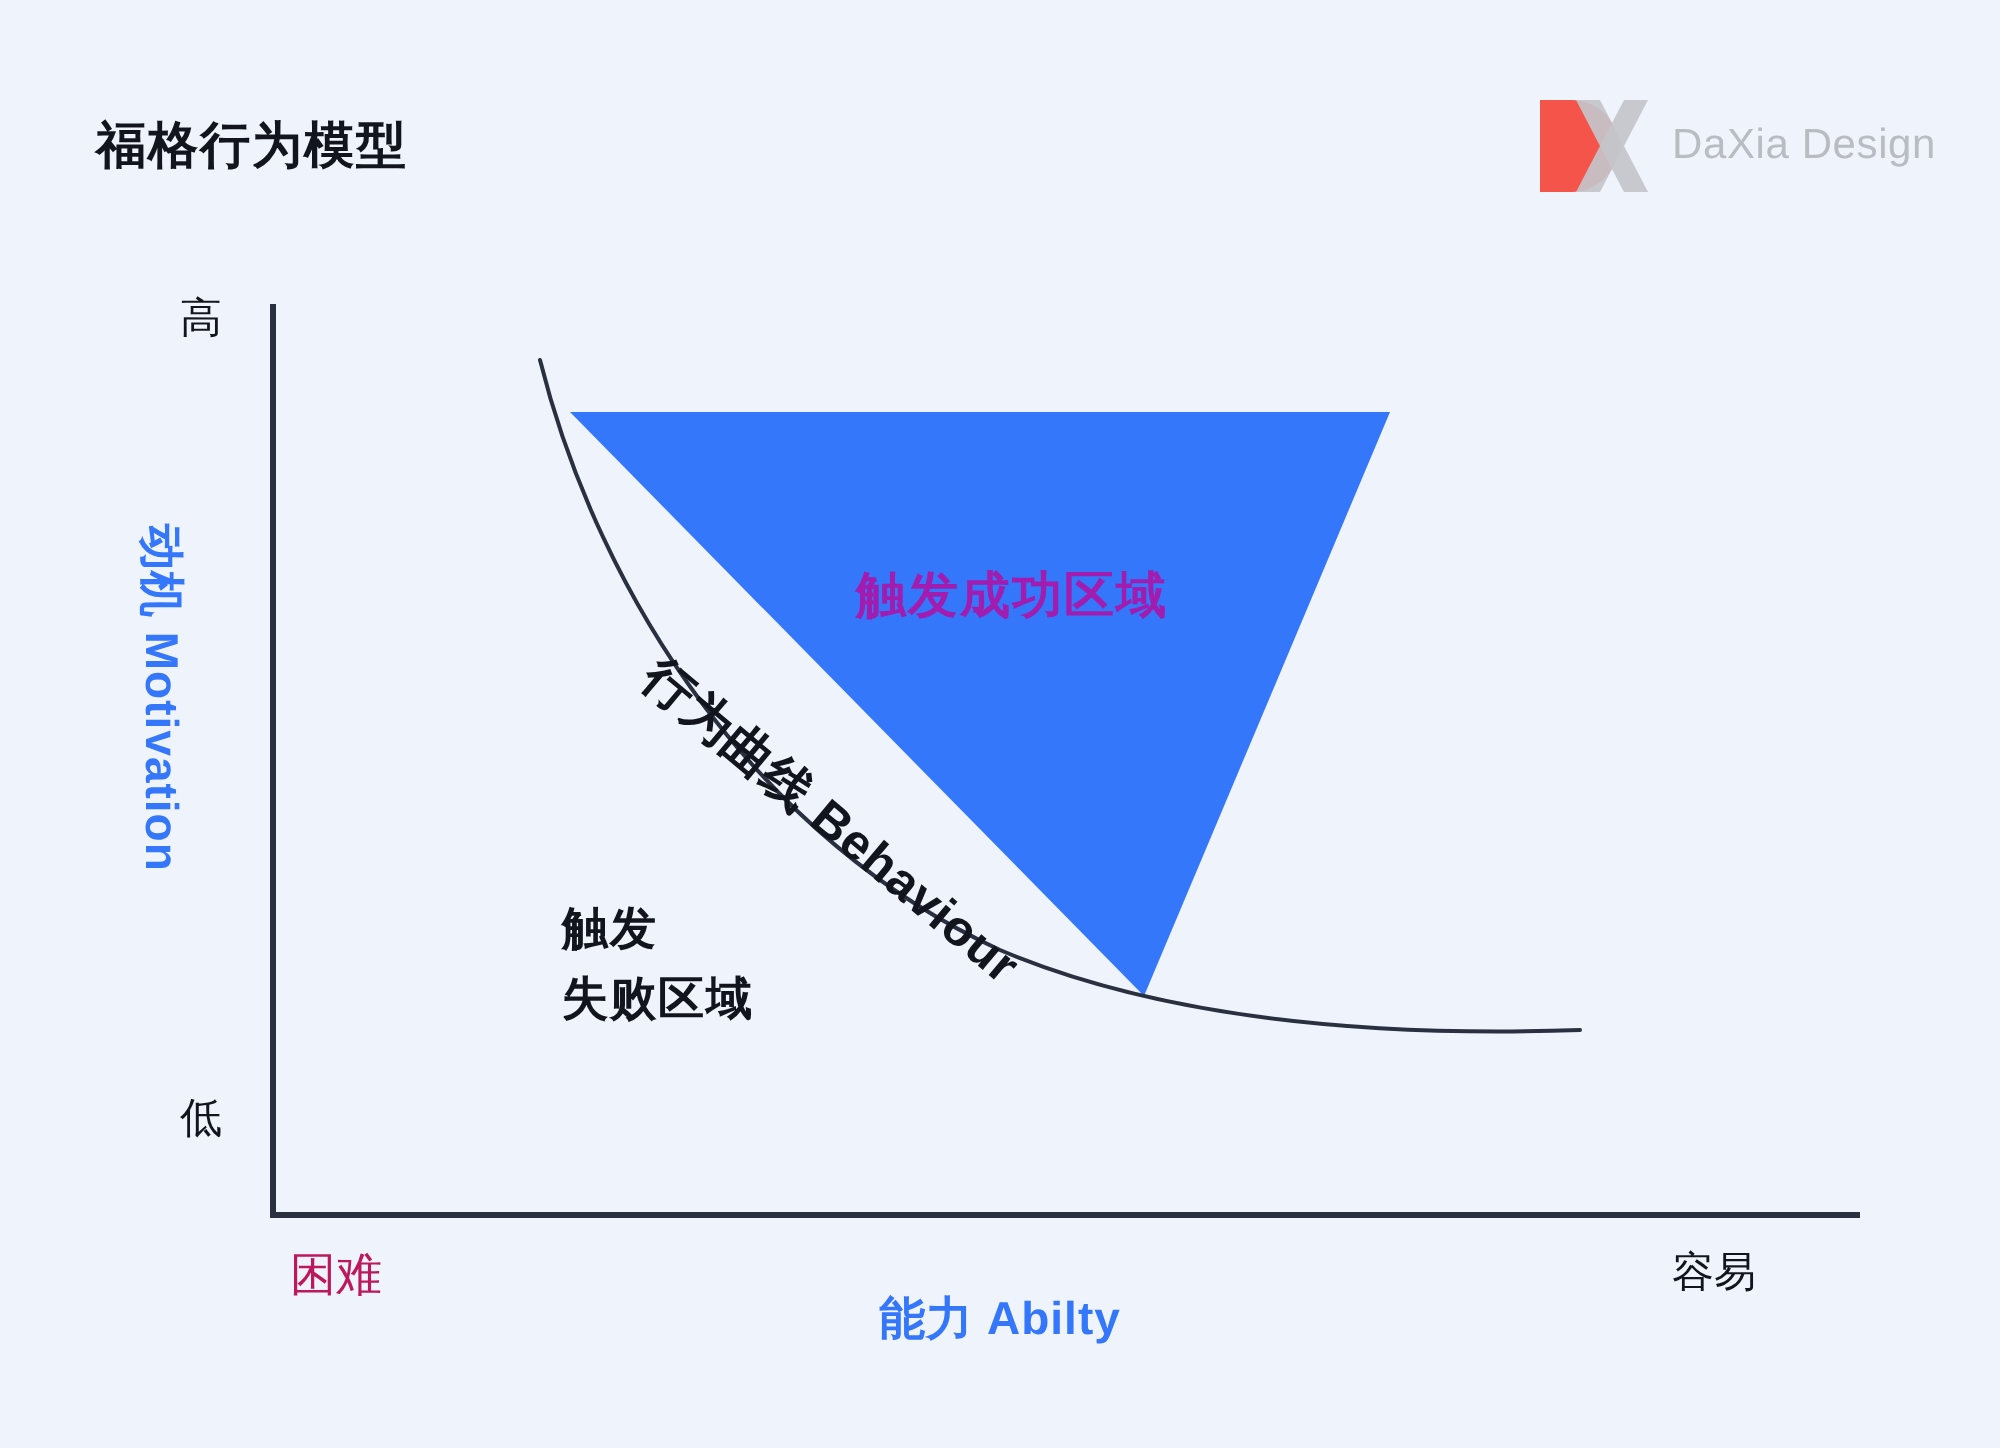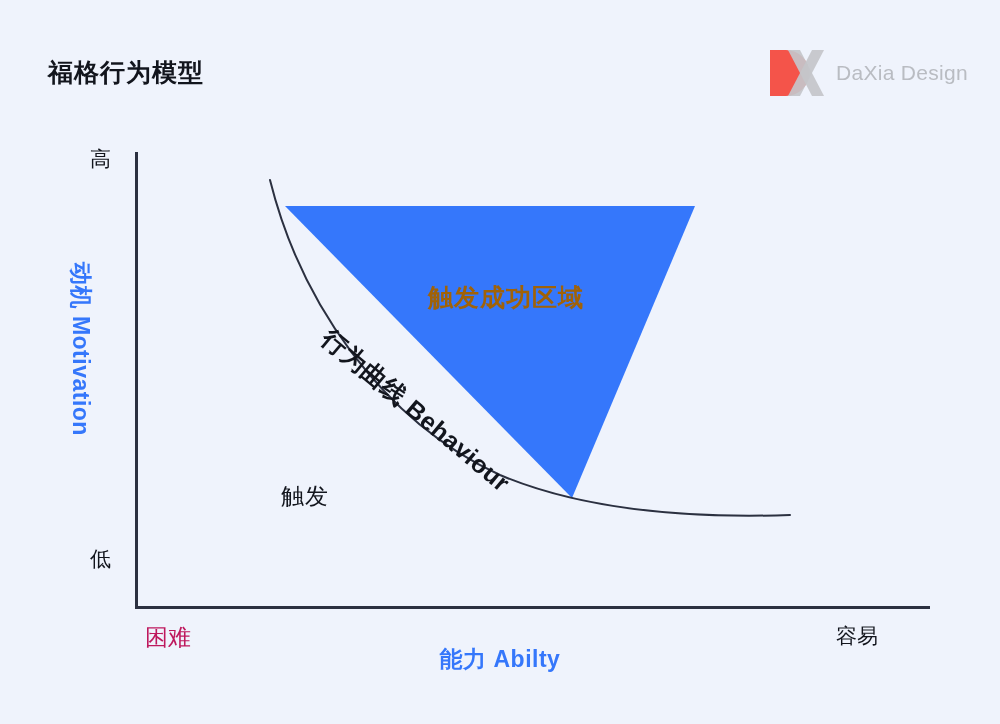--- a/index.html
+++ b/index.html
@@ -137,35 +137,34 @@
     white-space: nowrap;
   }
 
   
   .zone-success {
     position: absolute;
     left: 428px;
     top: 281px;
     font-size: 25px;
     font-weight: bold;
-    color: #a16207;
+    color: #a21caf;
     letter-spacing: 1px;
     white-space: nowrap;
   }
   .zone-fail {
     position: absolute;
     left: 281px;
     top: 447px;
     font-size: 23px;
-    font-weight: normal;
+    font-weight: bold;
     color: #12151d;
     letter-spacing: 1px;
     line-height: 1.5;
     white-space: nowrap;
-    margin-top: 32px;
   }
   .zone-fail .l1 { display: block; }
   .zone-fail .l2 { display: block; }
 
   .curve-label {
     position: absolute;
     left: 336px;
     top: 322px;
     font-size: 25px;
     font-weight: bold;
@@ -208,18 +207,19 @@
     <div class="tick-low">低</div>
     <div class="corner-left">困难</div>
     <div class="corner-right">容易</div>
 
     <div class="axis-title-x">能力 Abilty</div>
     <div class="axis-title-y">动机 Motivation</div>
 
     <div class="zone-success">触发成功区域</div>
     <div class="zone-fail">
       <span class="l1">触发</span>
+      <span class="l2">失败区域</span>
     </div>
 
     <div class="curve-label">行为曲线 Behaviour</div>
 
   </div>
 </div>
 
 </body></html>

